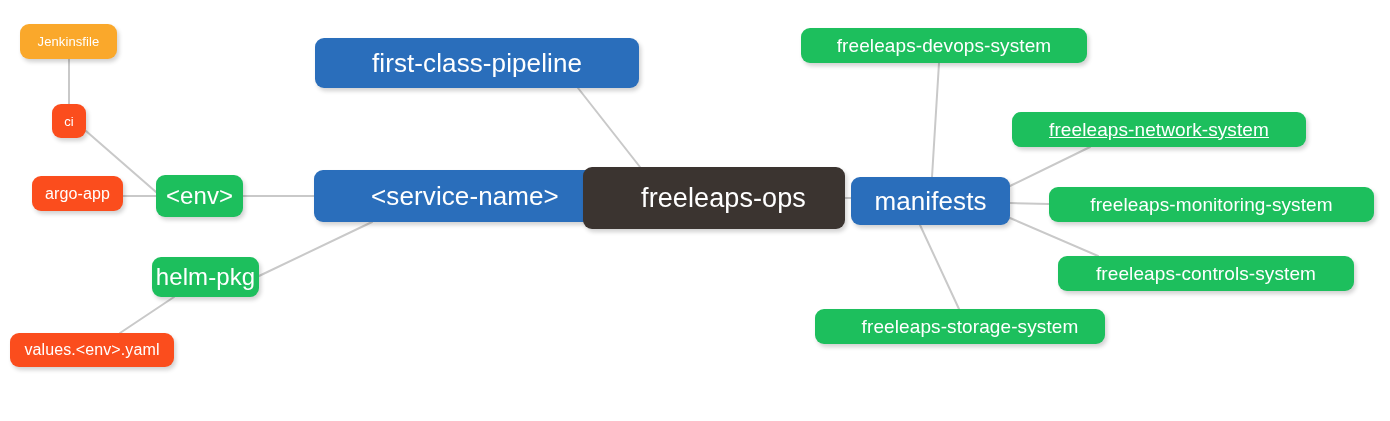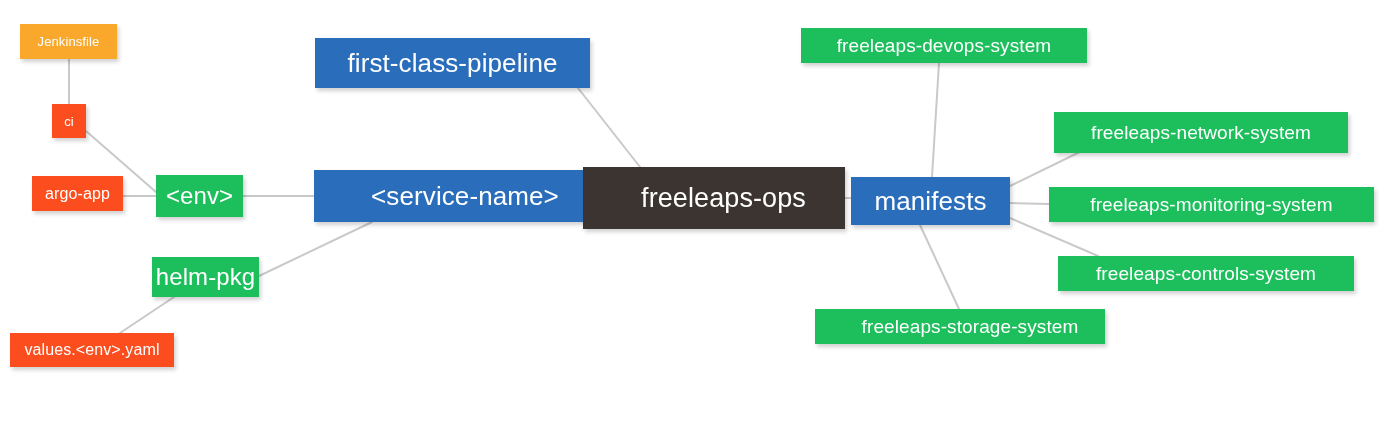--- a/index.html
+++ b/index.html
@@ -25,21 +25,21 @@
     width: 1390px;
     height: 421px;
     pointer-events: none;
   }
   .node {
     position: absolute;
     display: flex;
     align-items: center;
     justify-content: center;
     box-sizing: border-box;
-    border-radius: 0;
+    border-radius: 9px;
     color: #ffffff;
     white-space: nowrap;
     letter-spacing: 0.1px;
     box-shadow: 2px 3px 4px rgba(0,0,0,0.18);
     user-select: none;
   }
   .n-root   { background: #3b3430; }
   .n-blue   { background: #2a6ebb; }
   .n-green  { background: #1dbf5d; }
   .n-orange { background: #faa82b; }
@@ -71,24 +71,24 @@
       <line x1="1010" y1="203" x2="1049" y2="204" stroke="#c9c9c9" stroke-width="2" stroke-linecap="round"></line>
       <line x1="1010" y1="218" x2="1098" y2="256" stroke="#c9c9c9" stroke-width="2" stroke-linecap="round"></line>
       <line x1="920" y1="225" x2="959" y2="309" stroke="#c9c9c9" stroke-width="2" stroke-linecap="round"></line>
     </svg>
   <div id="node-layer">
       <div class="node n-orange sz-xs" style="left: 20px; top: 24px; width: 97px; height: 35px;">Jenkinsfile</div>
       <div class="node n-red sz-xs" style="left: 52px; top: 104px; width: 34px; height: 34px;">ci</div>
       <div class="node n-red sz-sm" style="left: 32px; top: 176px; width: 91px; height: 35px;">argo-app</div>
       <div class="node n-green sz-lg" style="left: 156px; top: 175px; width: 87px; height: 42px;">&lt;env&gt;</div>
       <div class="node n-blue sz-xl" style="left: 314px; top: 170px; width: 302px; height: 52px;">&lt;service-name&gt;</div>
-      <div class="node n-blue sz-xl" style="left: 315px; top: 38px; width: 275px; height: 50px; text-align: right;">first-class-pipeline</div>
+      <div class="node n-blue sz-xl" style="left: 315px; top: 38px; width: 324px; height: 50px; text-align: right;">first-class-pipeline</div>
       <div class="node n-green sz-lg" style="left: 152px; top: 257px; width: 107px; height: 40px;">helm-pkg</div>
       <div class="node n-red sz-sm" style="left: 10px; top: 333px; width: 164px; height: 34px;">values.&lt;env&gt;.yaml</div>
       <div class="node n-root sz-root" style="left: 583px; top: 167px; width: 262px; height: 62px;">freeleaps-ops</div>
       <div class="node n-blue sz-xl" style="left: 851px; top: 177px; width: 159px; height: 48px;">manifests</div>
       <div class="node n-green sz-md" style="left: 801px; top: 28px; width: 286px; height: 35px;">freeleaps-devops-system</div>
-      <div class="node n-green sz-md" style="left: 1054px; top: 112px; width: 294px; height: 41px;">freeleaps-network-system</div>
+      <div class="node n-green sz-md" style="left: 1012px; top: 112px; width: 294px; height: 35px; text-decoration: underline;">freeleaps-network-system</div>
       <div class="node n-green sz-md" style="left: 1049px; top: 187px; width: 325px; height: 35px;">freeleaps-monitoring-system</div>
       <div class="node n-green sz-md" style="left: 1058px; top: 256px; width: 296px; height: 35px;">freeleaps-controls-system</div>
       <div class="node n-green sz-md" style="left: 815px; top: 309px; width: 290px; height: 35px; padding-left: 20px;">freeleaps-storage-system</div>
     </div>
 </div>
 
 </body></html>

